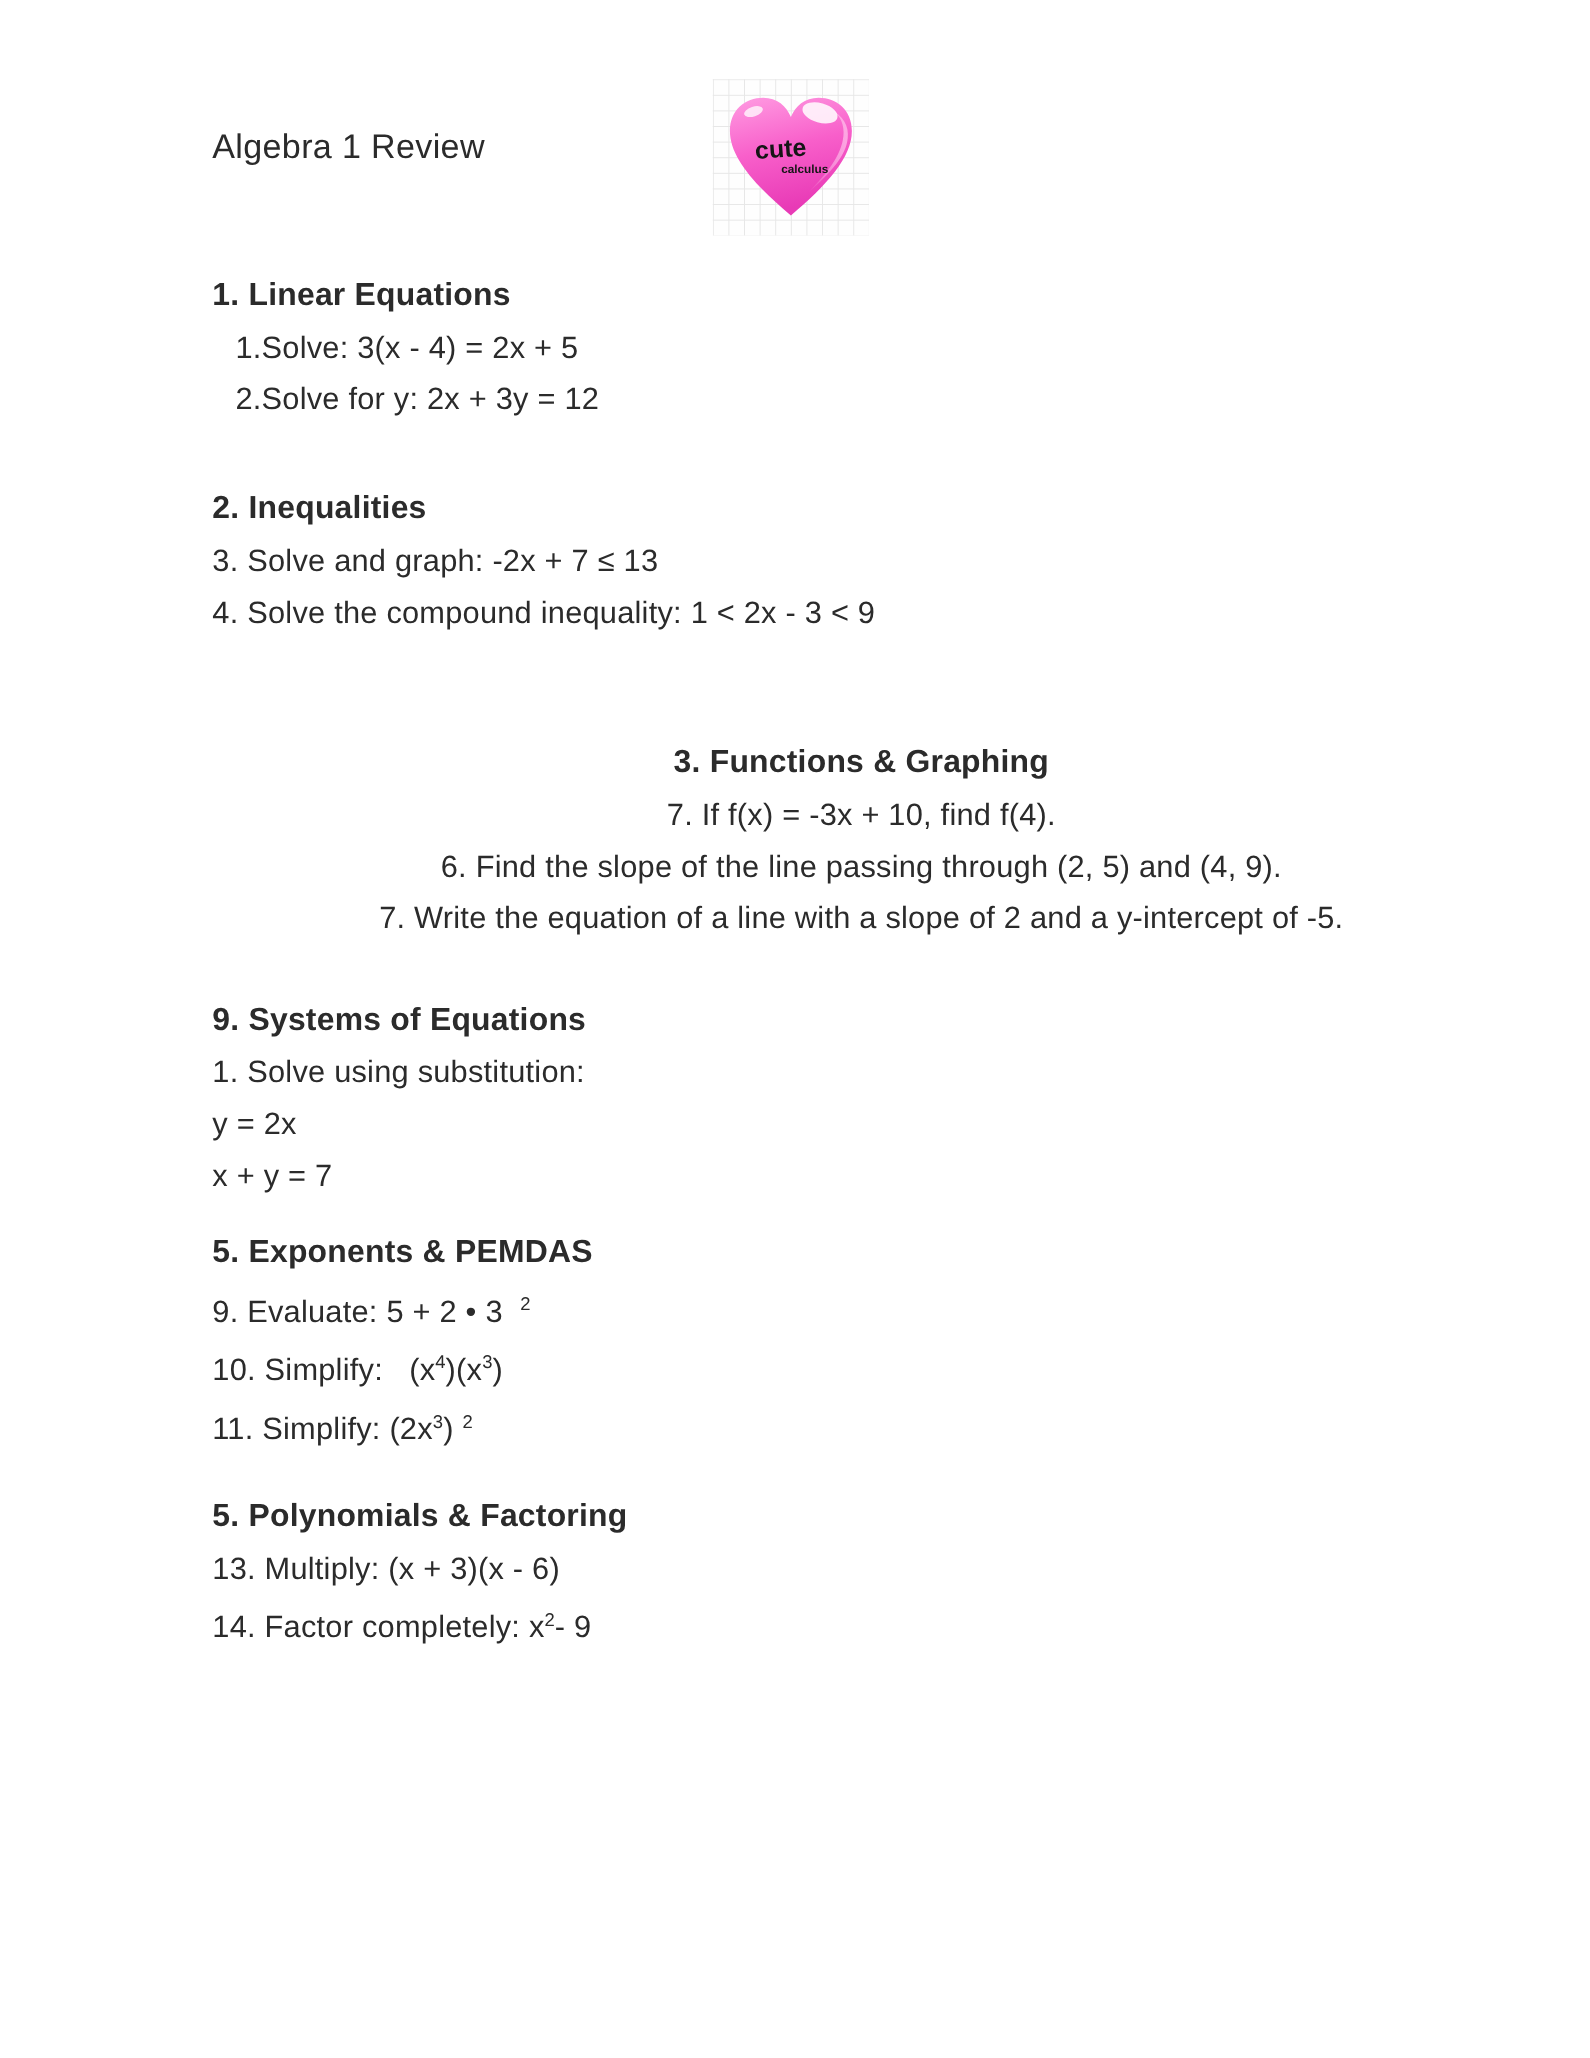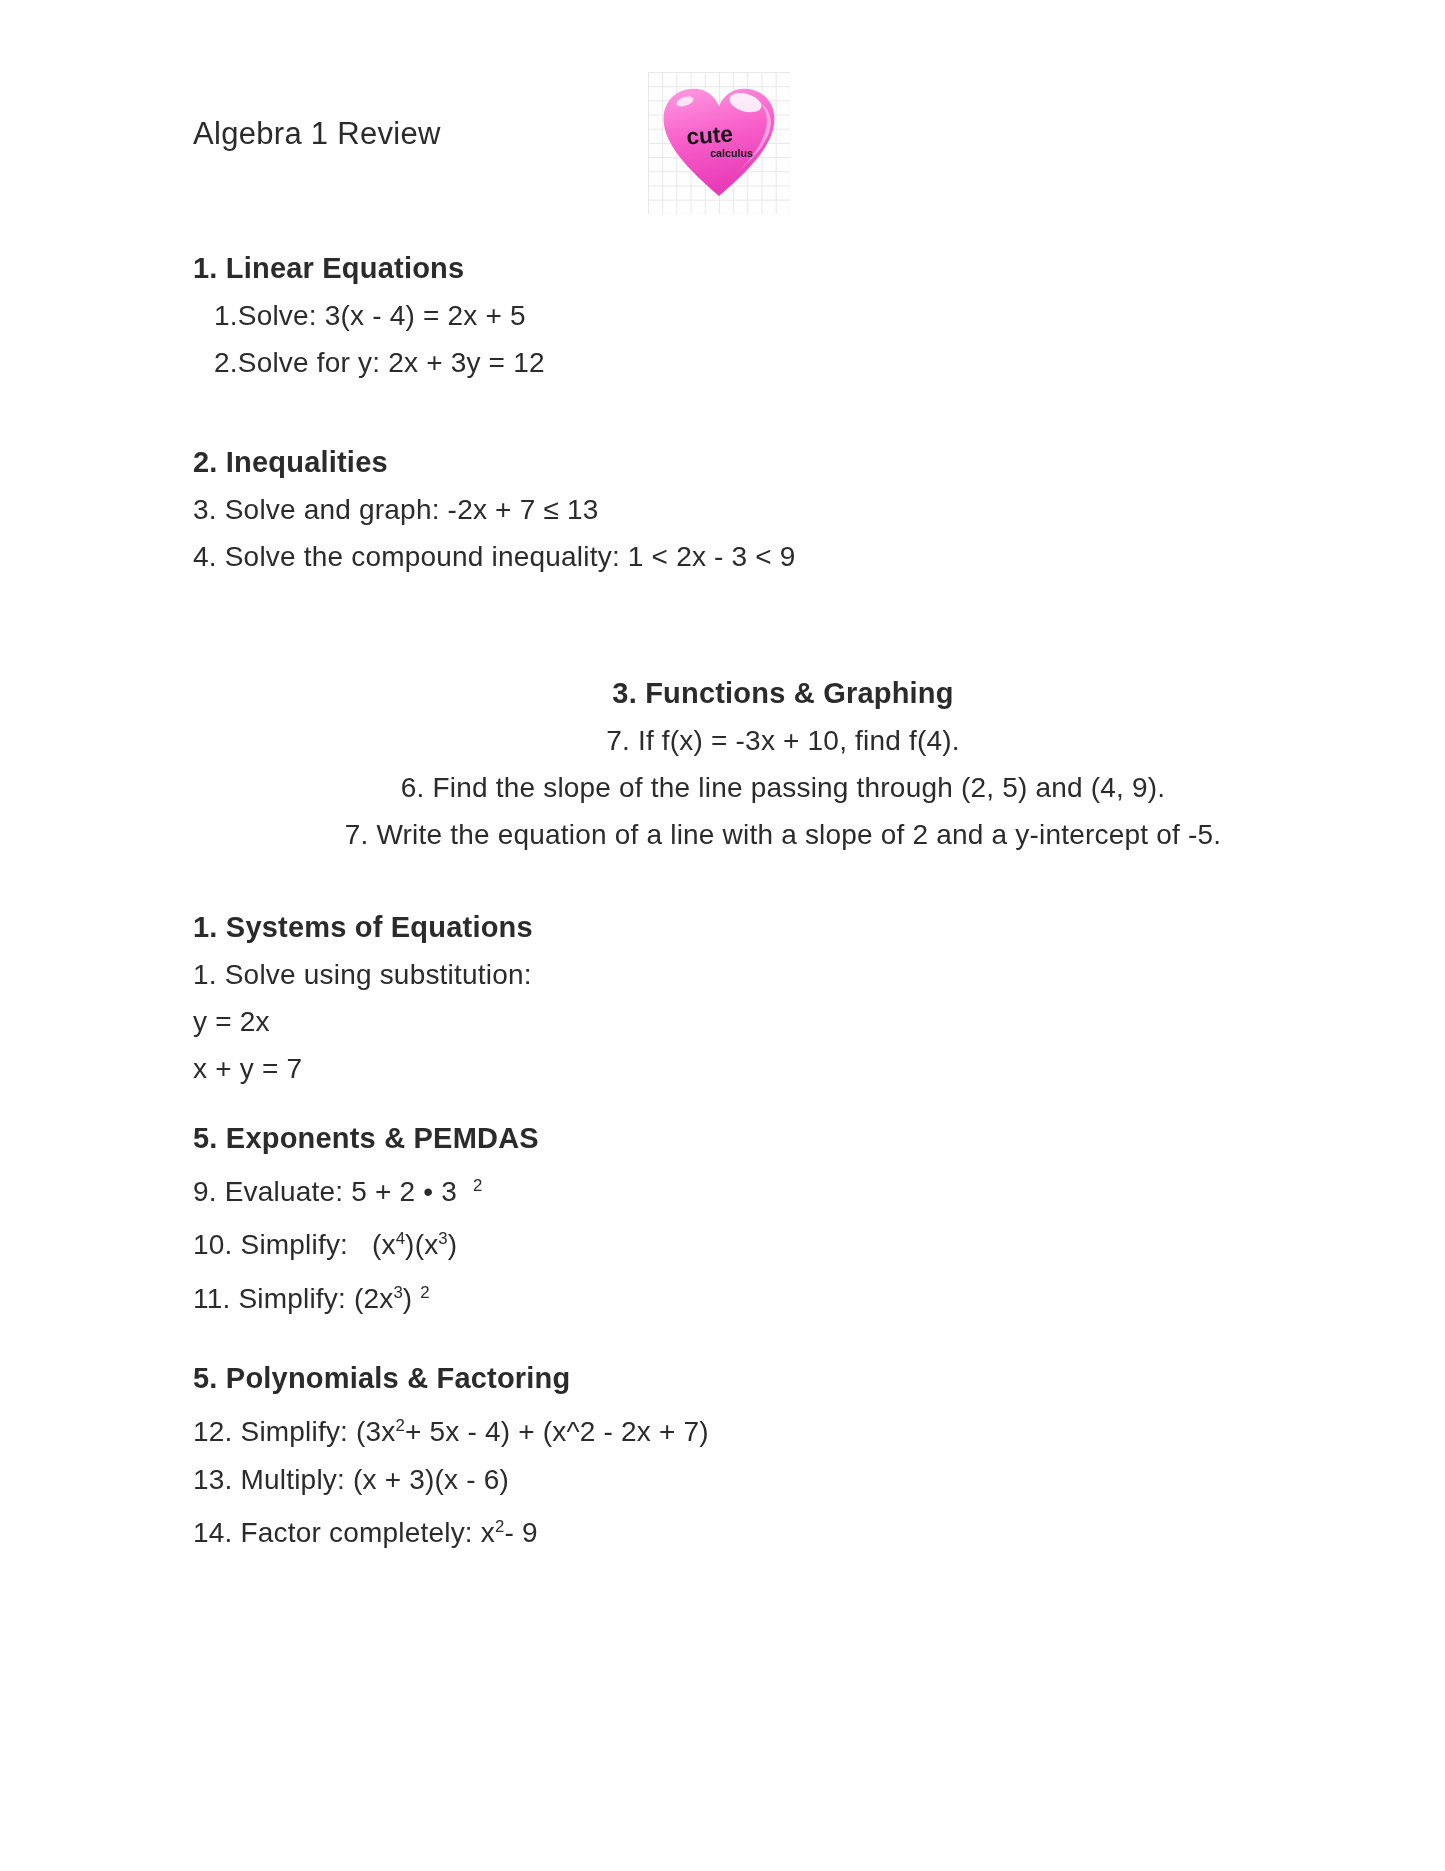--- a/index.html
+++ b/index.html
@@ -116,32 +116,31 @@
         <p class="item"><span class="txt">3. Solve and graph: -2x + 7 ≤ 13</span></p>
         <p class="item"><span class="txt">4. Solve the compound inequality: 1 &lt; 2x - 3 &lt; 9</span></p>
       </section>
       <section class="doc-section sec-2">
         <h2 class="heading">3. Functions &amp; Graphing</h2>
         <p class="item"><span class="txt">7. If f(x) = -3x + 10, find f(4).</span></p>
         <p class="item"><span class="txt">6. Find the slope of the line passing through (2, 5) and (4, 9).</span></p>
         <p class="item"><span class="txt">7. Write the equation of a line with a slope of 2 and a y-intercept of -5.</span></p>
       </section>
       <section class="doc-section sec-3">
-        <h2 class="heading">1. Systems of Equations</h2>
+        <h2 class="heading">9. Systems of Equations</h2>
         <p class="item"><span class="txt">1. Solve using substitution:</span></p>
         <p class="item"><span class="txt">y = 2x</span></p>
         <p class="item"><span class="txt">x + y = 7</span></p>
       </section>
       <section class="doc-section sec-4">
         <h2 class="heading">5. Exponents &amp; PEMDAS</h2>
         <p class="item"><span class="txt">9. Evaluate: 5 + 2 • 3  </span><span class="sup">2</span></p>
         <p class="item"><span class="txt">10. Simplify:   (x</span><span class="sup">4</span><span class="txt">)(x</span><span class="sup">3</span><span class="txt">)</span></p>
         <p class="item"><span class="txt">11. Simplify: (2x</span><span class="sup">3</span><span class="txt">) </span><span class="sup">2</span></p>
       </section>
       <section class="doc-section sec-5">
         <h2 class="heading">5. Polynomials &amp; Factoring</h2>
-        <p class="item"><span class="txt">12. Simplify: (3x</span><span class="sup">2</span><span class="txt">+ 5x - 4) + (x^2 - 2x + 7)</span></p>
         <p class="item"><span class="txt">13. Multiply: (x + 3)(x - 6)</span></p>
         <p class="item"><span class="txt">14. Factor completely: x</span><span class="sup">2</span><span class="txt">- 9</span></p>
       </section>
     </main>
 
 </div>
 
 </body></html>

